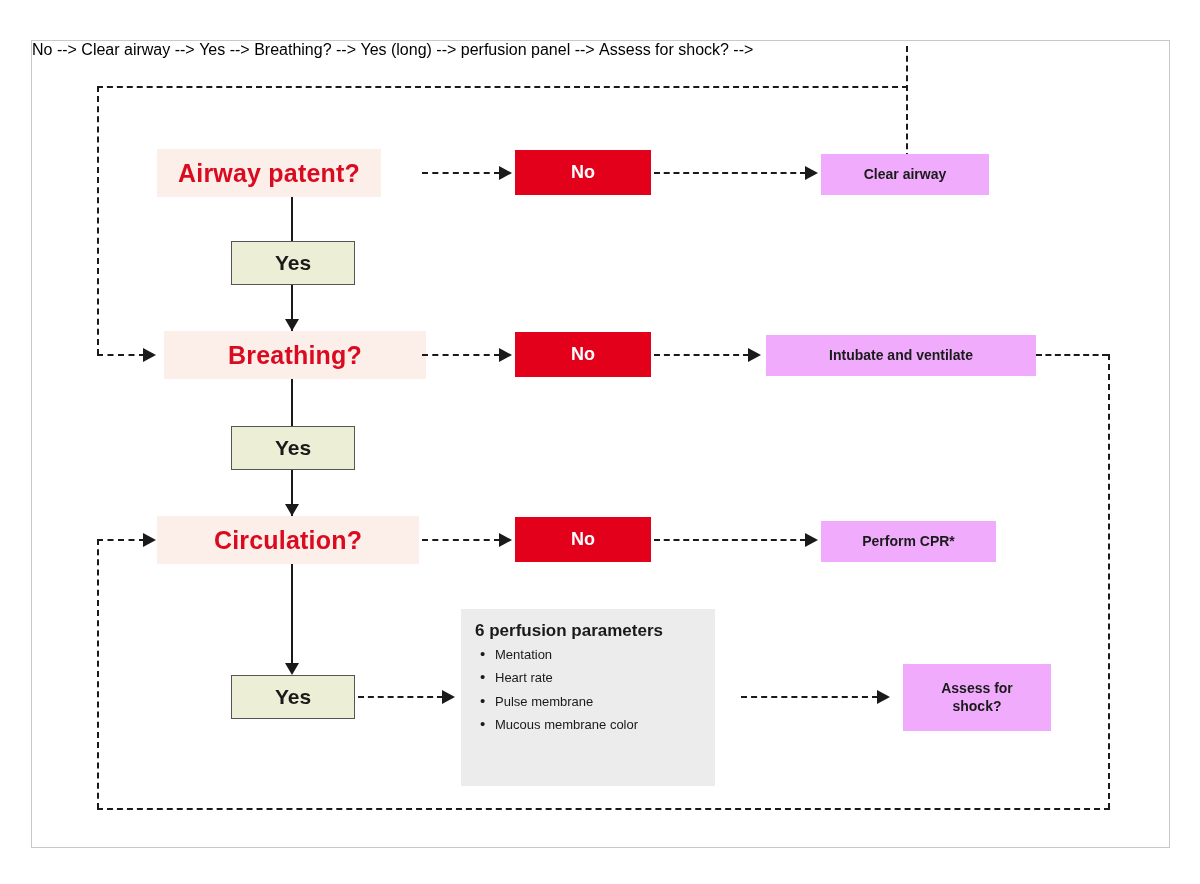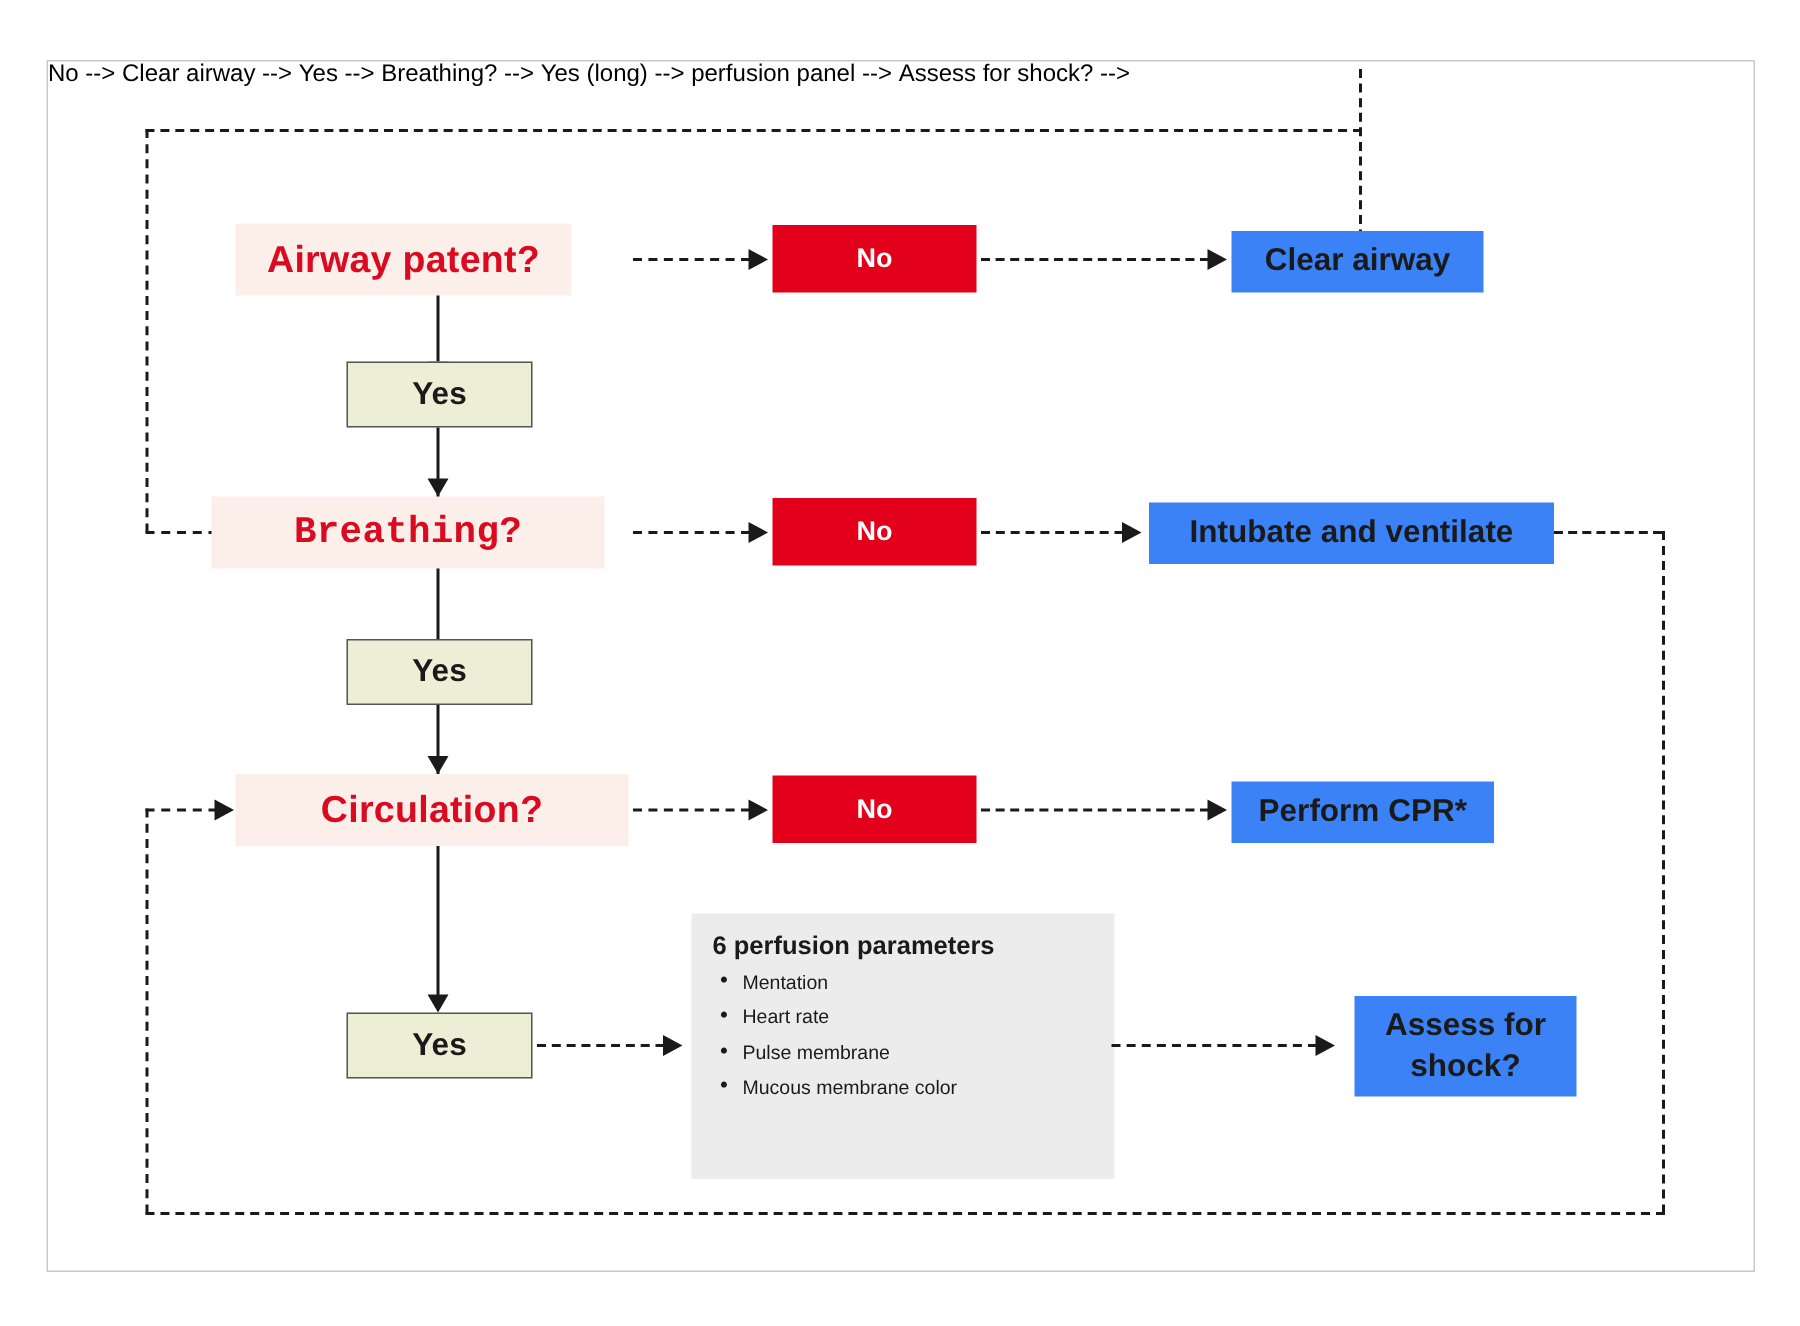--- a/index.html
+++ b/index.html
@@ -50,24 +50,24 @@
     font-size: 18px;
   }
   .node-yes {
     background: #ecefd5;
     color: #1a1a1a;
     font-weight: bold;
     font-size: 21px;
     border: 1px solid #555555;
   }
   .node-action {
-    background: #3b82f6;
+    background: #f0abfc;
     color: #1a1a1a;
     font-weight: bold;
-    font-size: 21px;
+    font-size: 14px;
   }
   .node-action.two-line { line-height: 1.25; }
 
   
   .panel-list {
     position: absolute;
     box-sizing: border-box;
     background: #ececec;
     color: #1a1a1a;
     padding: 12px 16px 12px 14px;
@@ -168,21 +168,21 @@
     <div class="v-solid" style="left:259px; top:156px; height:52px;"></div>
     <div class="arrow-down" style="left:253px; top:200px;"></div>
 
     <div class="node node-yes" style="left:199px; top:200px; width:124px; height:44px;">Yes</div>
 
      Breathing? --&gt;
     <div class="v-solid" style="left:259px; top:244px; height:52px;"></div>
     <div class="arrow-down" style="left:253px; top:278px;"></div>
 
     
-    <div class="node node-question" style="left:109px; top:290px; width:262px; height:48px;font-family:Liberation Mono, monospace;">Breathing?</div>
+    <div class="node node-question" style="left:132px; top:290px; width:262px; height:48px;">Breathing?</div>
 
     <div class="h-dash" style="left:390px; top:313px; width:78px;"></div>
     <div class="arrow-right" style="left:467px; top:307px;"></div>
 
     <div class="node node-no" style="left:483px; top:291px; width:136px; height:45px;">No</div>
 
     <div class="h-dash" style="left:622px; top:313px; width:95px;"></div>
     <div class="arrow-right" style="left:716px; top:307px;"></div>
 
     <div class="node node-action" style="left:734px; top:294px; width:270px; height:41px;">Intubate and ventilate</div>
@@ -212,21 +212,21 @@
     <div class="v-solid" style="left:259px; top:523px; height:108px;"></div>
     <div class="arrow-down" style="left:253px; top:622px;"></div>
 
     <div class="node node-yes" style="left:199px; top:634px; width:124px; height:44px;">Yes</div>
 
      perfusion panel --&gt;
     <div class="h-dash" style="left:326px; top:655px; width:85px;"></div>
     <div class="arrow-right" style="left:410px; top:649px;"></div>
 
     
-    <div class="panel-list" style="left:429px; top:568px; width:282px; height:177px;">
+    <div class="panel-list" style="left:429px; top:568px; width:254px; height:177px;">
       <div class="panel-title">6 perfusion parameters</div>
       <ul>
         <li>Mentation</li>
         <li>Heart rate</li>
         <li>Pulse membrane</li>
         <li>Mucous membrane color</li>
       </ul>
     </div>
 
      Assess for shock? --&gt;

